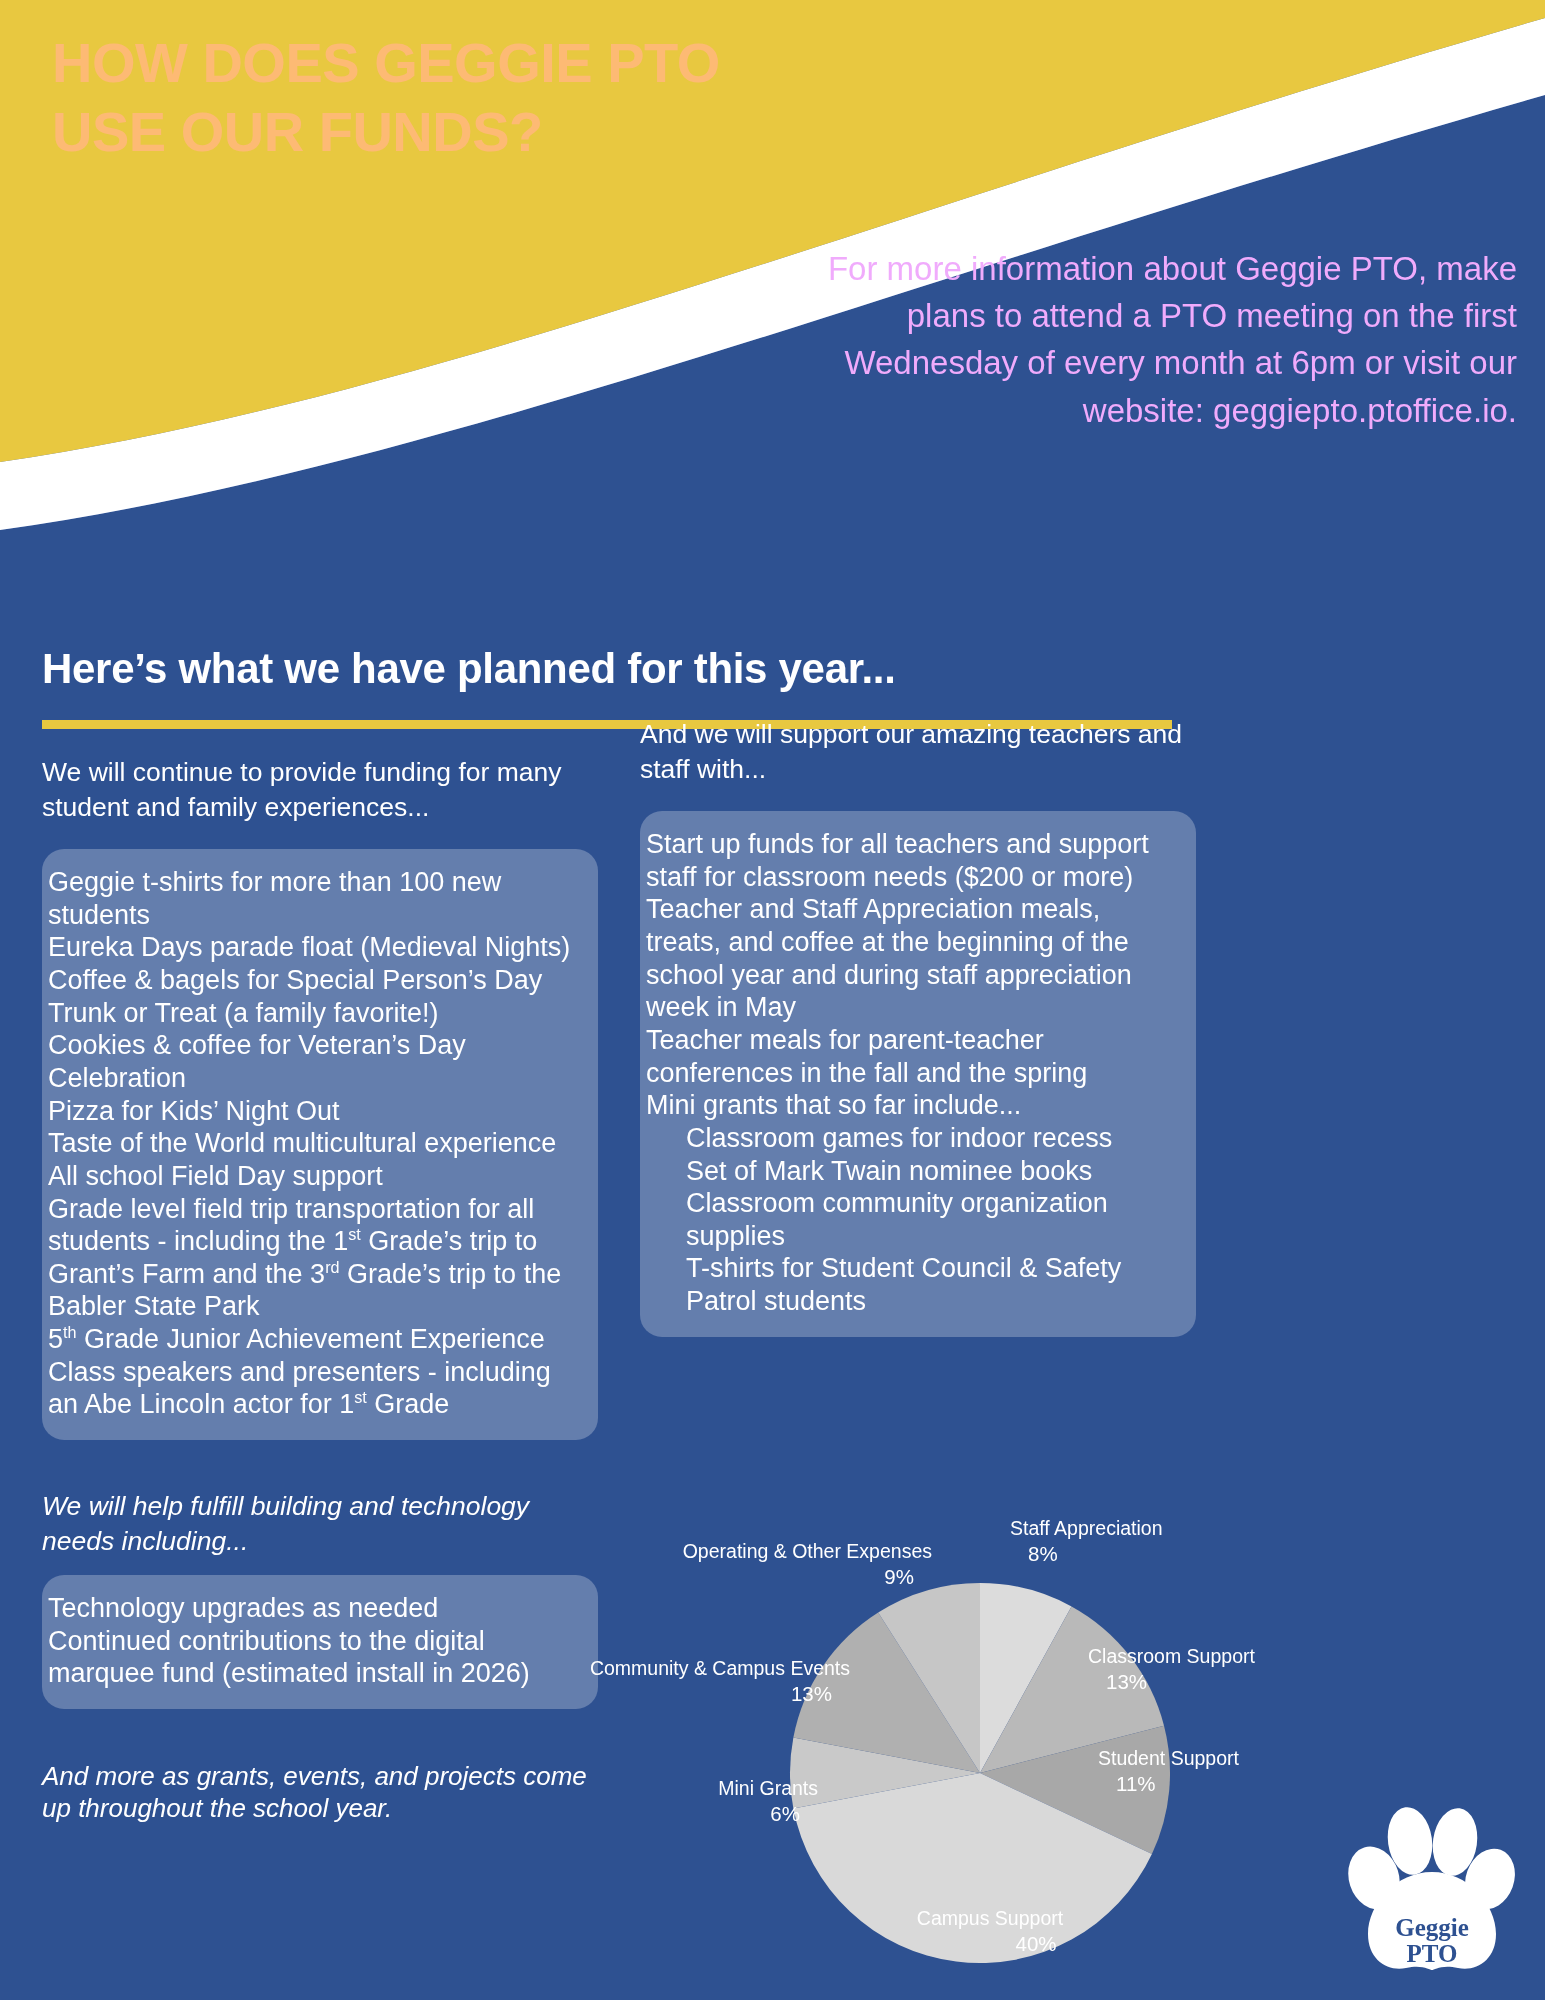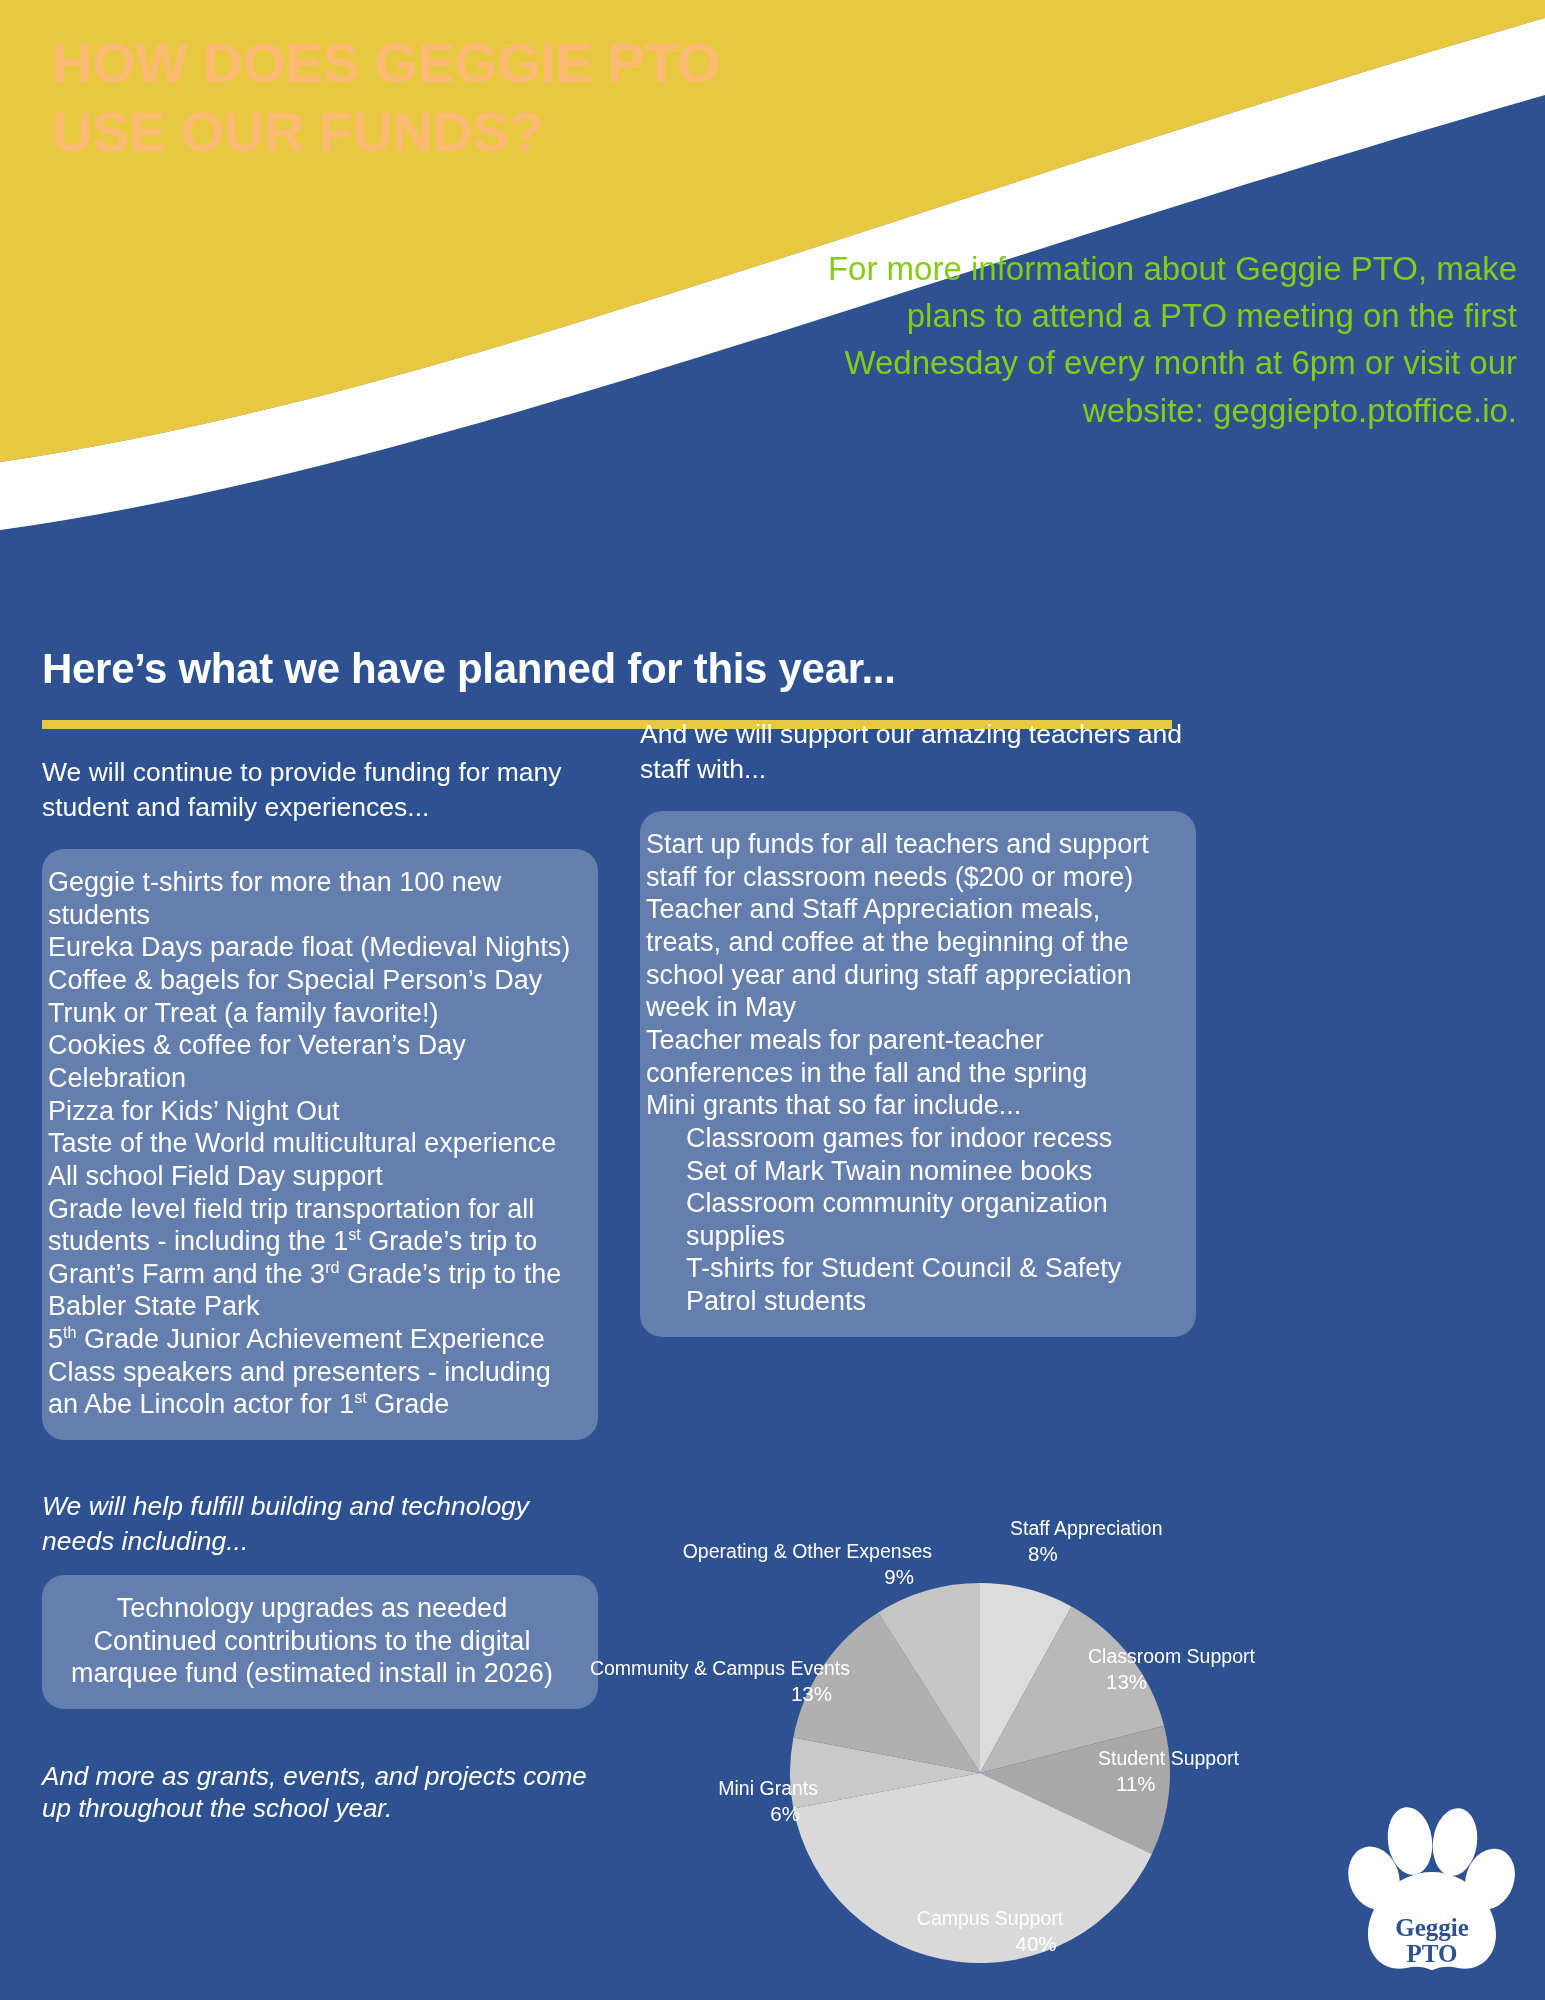--- a/index.html
+++ b/index.html
@@ -20,21 +20,21 @@
   #page-title{
     position:absolute; left:52px; top:28px; width:760px;
     color:#fdba74;
     font-size:56px; font-weight:bold; line-height:1.24;
     letter-spacing:-0.5px;
     z-index:5;
   }
 
   #info-paragraph{
     position:absolute; right:28px; top:245px; width:760px;
-    color:#84cc16; text-align:right;
+    color:#f0abfc; text-align:right;
     font-size:33px; line-height:1.43; font-weight:400;
     z-index:5;
   }
 
   
   #planned-heading{
     position:absolute; left:42px; top:645px; width:1200px;
     color:#ffffff; font-size:42px; font-weight:bold;
     letter-spacing:-0.3px;
     z-index:5;
@@ -67,21 +67,20 @@
 
   
   #tech-intro{
     position:absolute; left:42px; top:1690px; width:556px;
     color:#ffffff; font-style:italic; font-size:26.5px; line-height:1.32;
     z-index:5;
   }
   #tech-box{
     position:absolute; left:42px; top:1697px; width:556px;
     z-index:5;
-    text-align:center;
   }
   #closing-note{
     position:absolute; left:42px; top:1890px; width:560px;
     color:#ffffff; font-style:italic; font-size:26px; line-height:1.22;
     z-index:5;
   }
 
   
   #pie-chart{
     position:absolute; left:700px; top:1495px; width:560px; height:505px;

